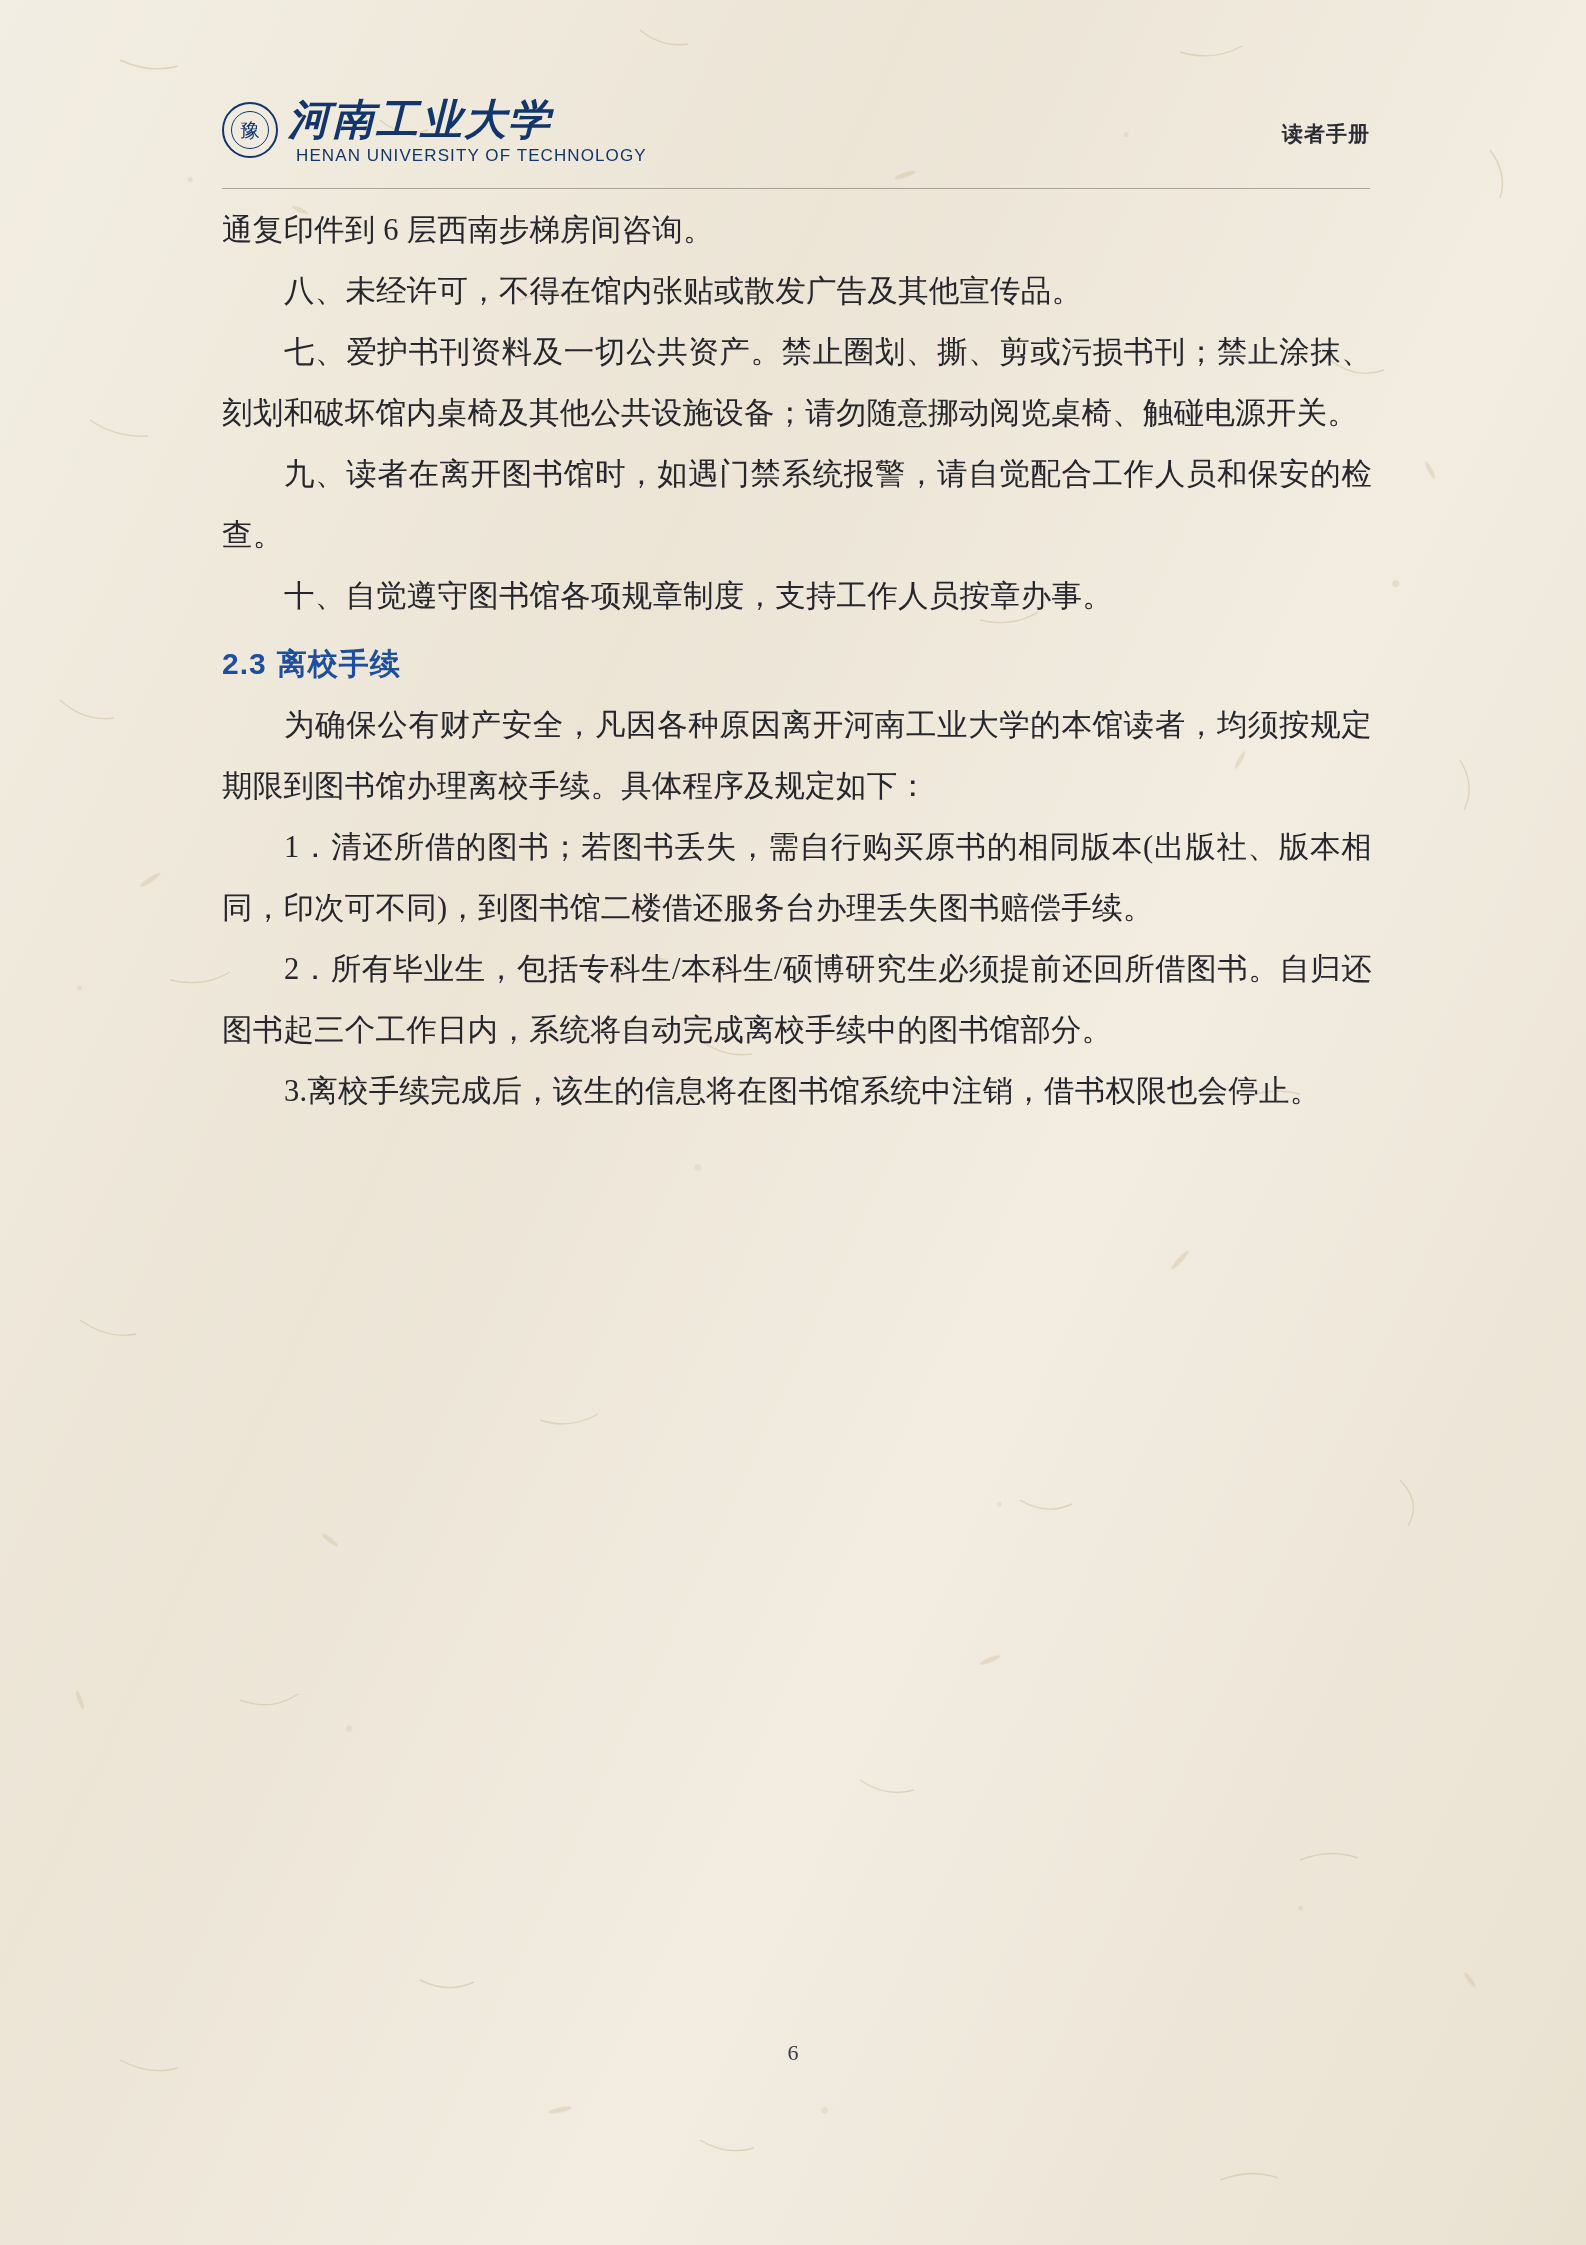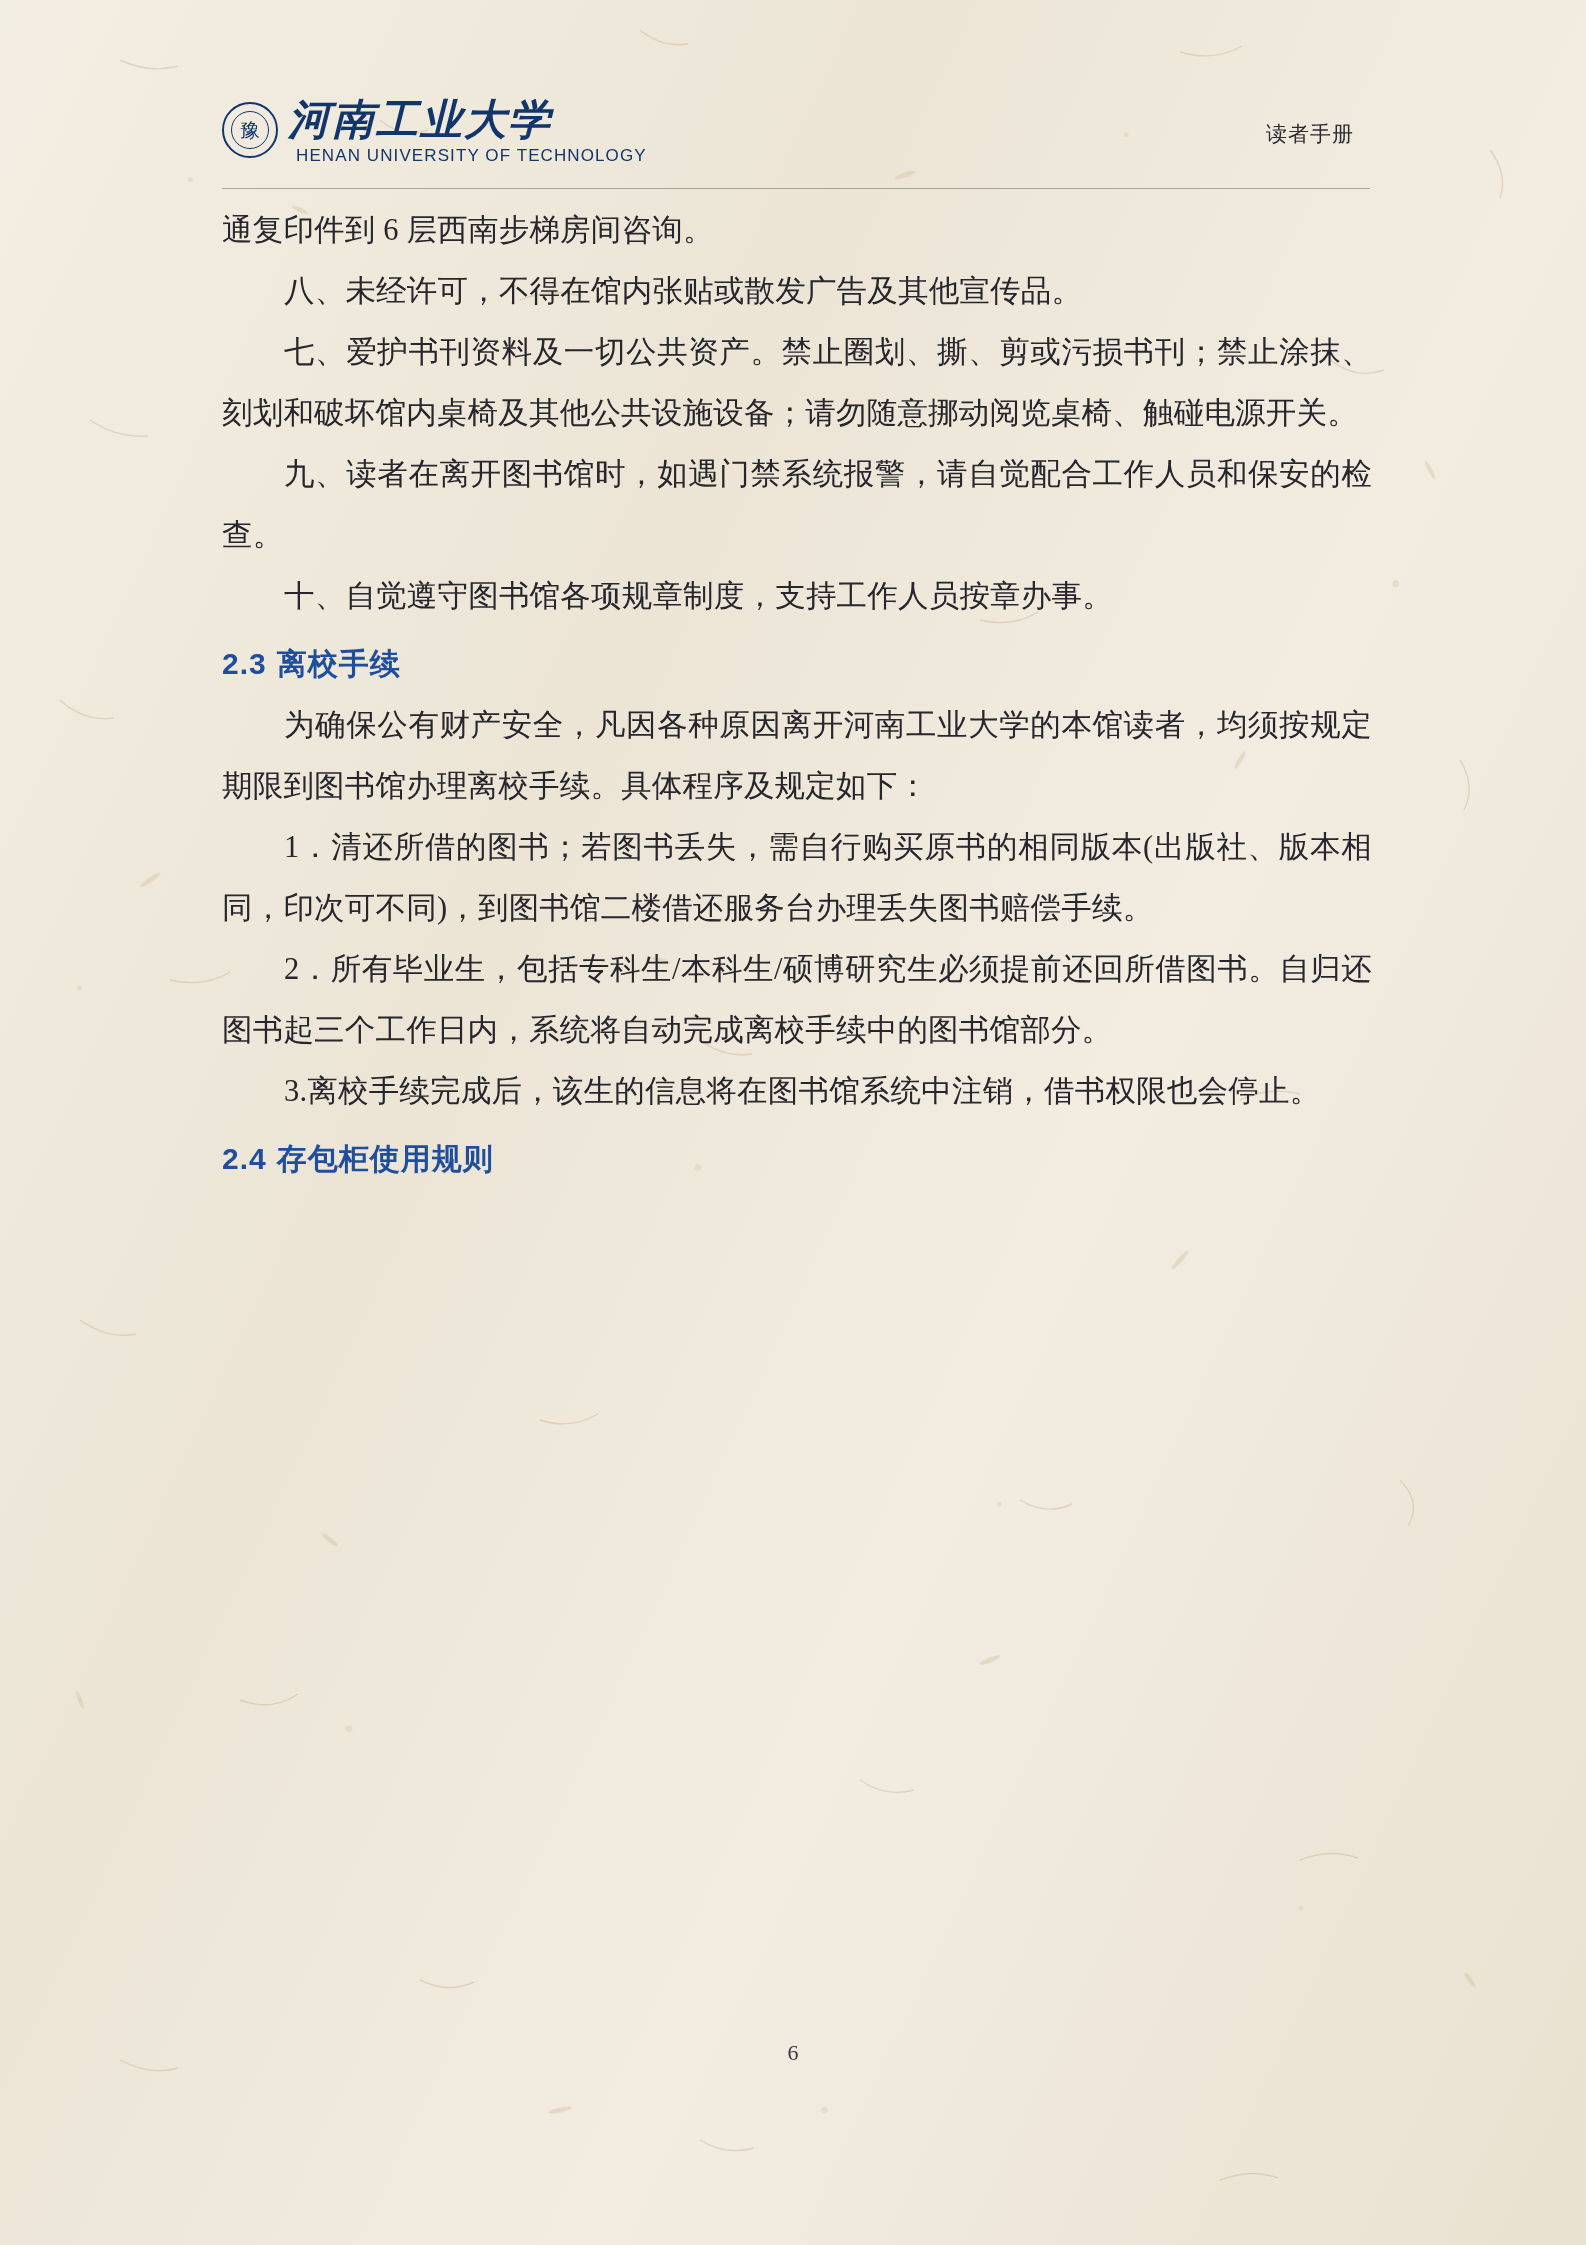--- a/index.html
+++ b/index.html
@@ -105,24 +105,24 @@
     left: 74px;
     top: 48px;
     font-size: 17px;
     letter-spacing: 1.1px;
     color: #12356b;
     font-family: "Liberation Sans", sans-serif;
     white-space: nowrap;
   }
   .header-right {
     position: absolute;
-    right: 16px;
+    right: 0;
     top: 22px;
     font-size: 21px;
-    font-weight: normal;
+    font-weight: bold;
     color: #2b2b33;
     letter-spacing: 1px;
     white-space: nowrap;
     margin-left: 22px;
   }
   .header-rule {
     position: absolute;
     left: 222px;
     top: 188px;
     width: 1148px;
@@ -256,19 +256,16 @@
     <p class="indent">为确保公有财产安全，凡因各种原因离开河南工业大学的本馆读者，均须按规定期限到图书馆办理离校手续。具体程序及规定如下：</p>
 
     <p class="indent">1．清还所借的图书；若图书丢失，需自行购买原书的相同版本(出版社、版本相同，印次可不同)，到图书馆二楼借还服务台办理丢失图书赔偿手续。</p>
 
     <p class="indent">2．所有毕业生，包括专科生/本科生/硕博研究生必须提前还回所借图书。自归还图书起三个工作日内，系统将自动完成离校手续中的图书馆部分。</p>
 
     <p class="indent">3.离校手续完成后，该生的信息将在图书馆系统中注销，借书权限也会停止。</p>
 
     <div class="gap-s"></div>
 
-    <h2 class="heading">
-      <span class="num">2.4</span><span>存包柜使用规则</span>
-    </h2>
   </div>
 
   <div class="folio">6</div>
 </div>
 
 </body></html>

